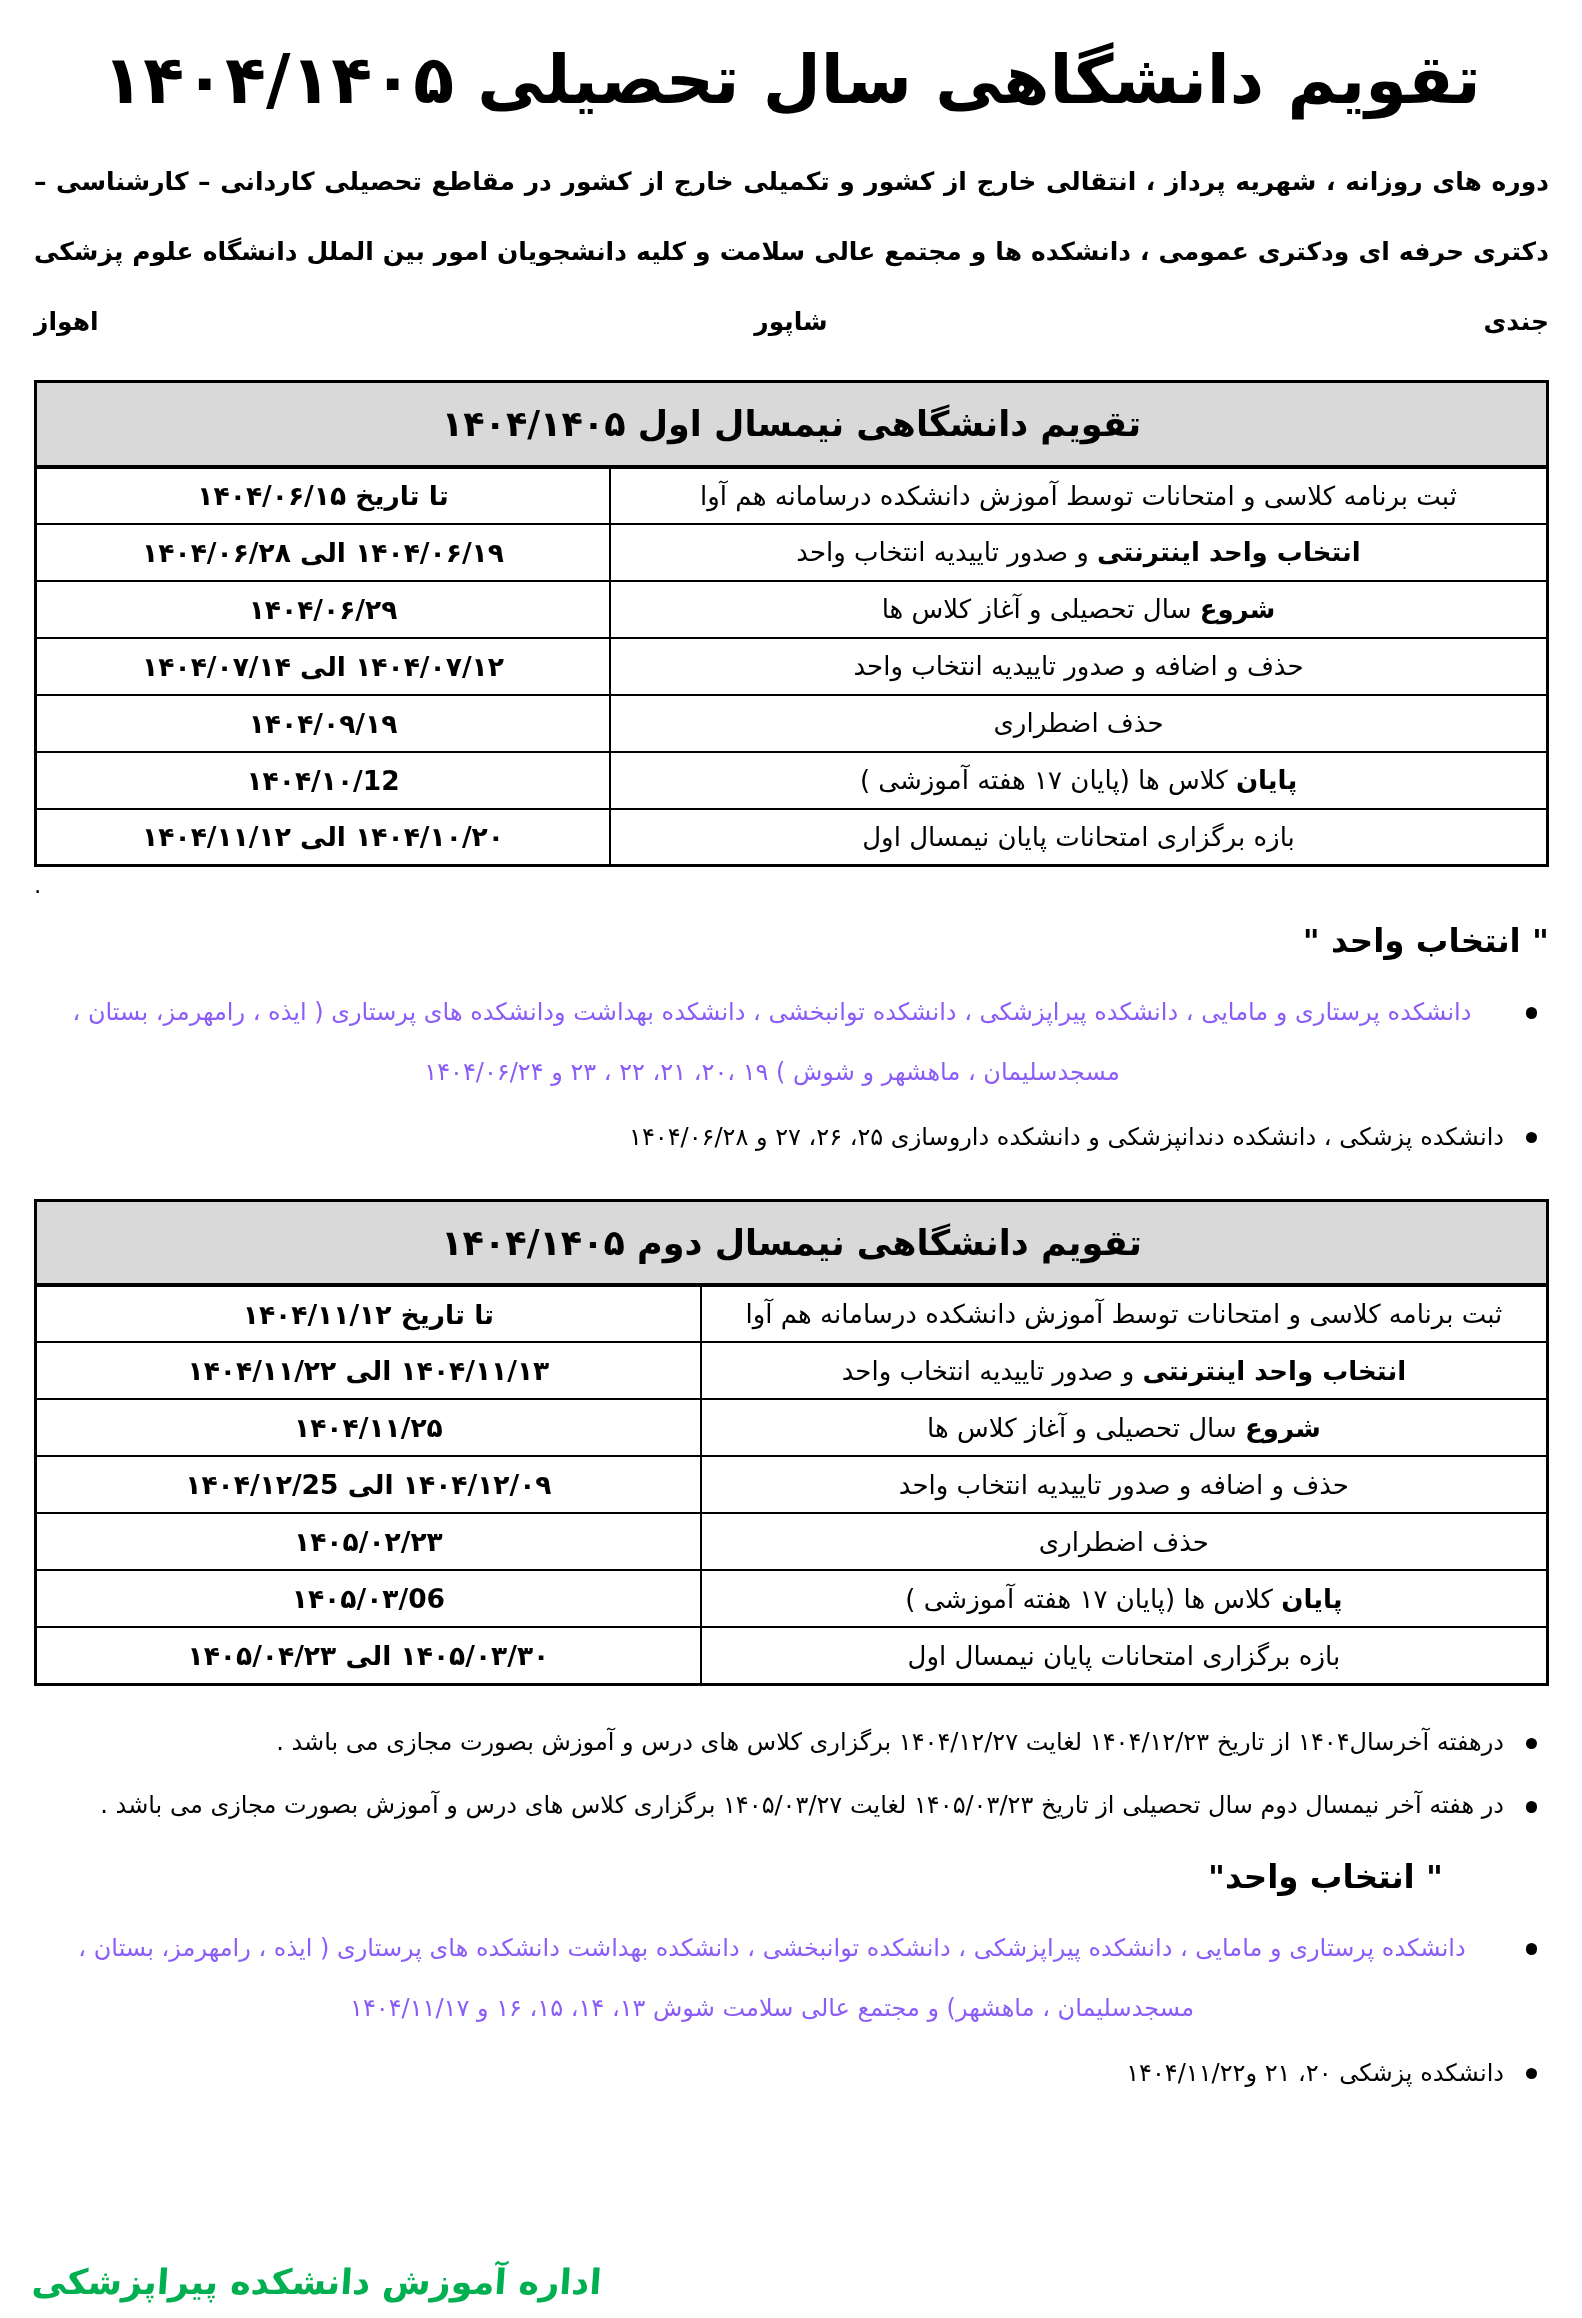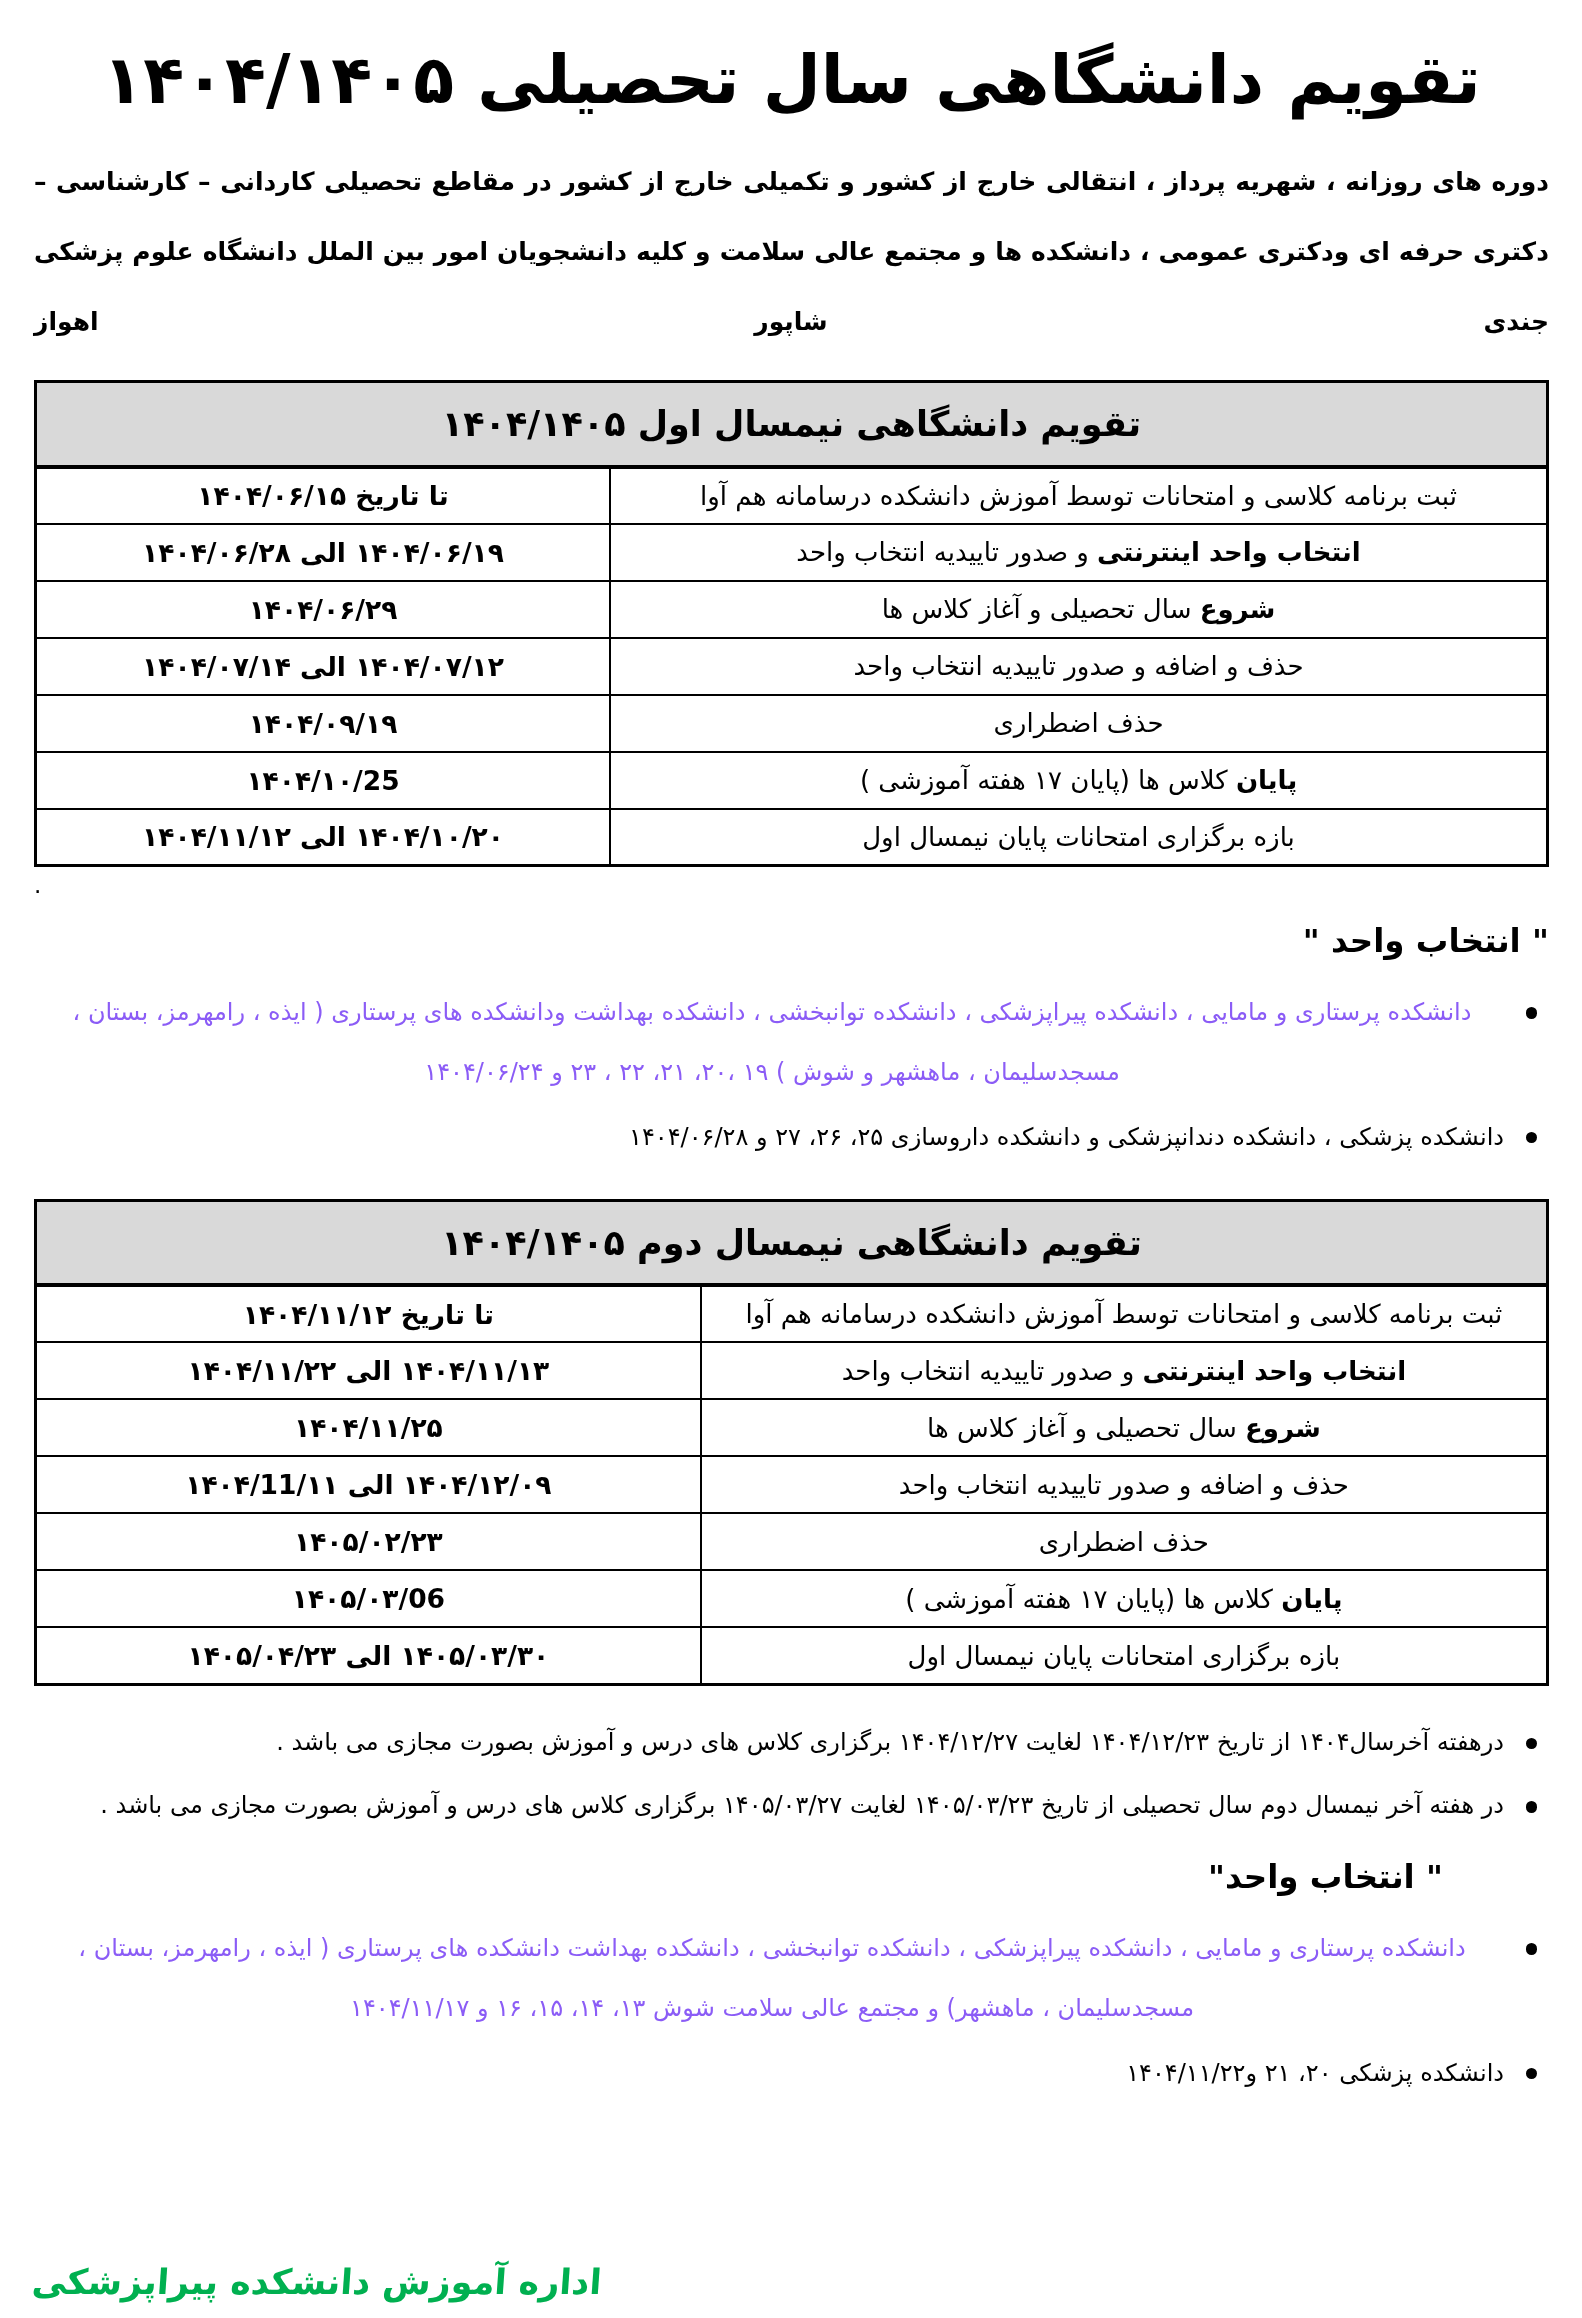--- a/index.html
+++ b/index.html
@@ -155,21 +155,21 @@
       <tr>
         <td class="desc"><span class="b"></span><span>حذف و اضافه و صدور تاییدیه انتخاب واحد</span></td>
         <td class="date">۱۴۰۴/۰۷/۱۲ الی ۱۴۰۴/۰۷/۱۴</td>
       </tr>
       <tr>
         <td class="desc"><span class="b"></span><span>حذف اضطراری</span></td>
         <td class="date">۱۴۰۴/۰۹/۱۹</td>
       </tr>
       <tr>
         <td class="desc"><span class="b">پایان</span><span> کلاس ها (پایان ۱۷ هفته آموزشی )</span></td>
-        <td class="date">۱۴۰۴/۱۰/25</td>
+        <td class="date">۱۴۰۴/۱۰/12</td>
       </tr>
       <tr>
         <td class="desc"><span class="b"></span><span>بازه برگزاری امتحانات پایان نیمسال اول</span></td>
         <td class="date">۱۴۰۴/۱۰/۲۰ الی ۱۴۰۴/۱۱/۱۲</td>
       </tr>
     </tbody>
   </table>
 
   <p class="stray">.</p>
 
@@ -204,21 +204,21 @@
       <tr>
         <td class="desc"><span class="b">انتخاب واحد اینترنتی</span><span> و صدور تاییدیه انتخاب واحد</span></td>
         <td class="date">۱۴۰۴/۱۱/۱۳ الی ۱۴۰۴/۱۱/۲۲</td>
       </tr>
       <tr>
         <td class="desc"><span class="b">شروع</span><span> سال تحصیلی و آغاز کلاس ها</span></td>
         <td class="date">۱۴۰۴/۱۱/۲۵</td>
       </tr>
       <tr>
         <td class="desc"><span class="b"></span><span>حذف و اضافه و صدور تاییدیه انتخاب واحد</span></td>
-        <td class="date">۱۴۰۴/۱۲/۰۹ الی ۱۴۰۴/11/۱۱</td>
+        <td class="date">۱۴۰۴/۱۲/۰۹ الی ۱۴۰۴/۱۲/25</td>
       </tr>
       <tr>
         <td class="desc"><span class="b"></span><span>حذف اضطراری</span></td>
         <td class="date">۱۴۰۵/۰۲/۲۳</td>
       </tr>
       <tr>
         <td class="desc"><span class="b">پایان</span><span> کلاس ها (پایان ۱۷ هفته آموزشی )</span></td>
         <td class="date">۱۴۰۵/۰۳/06</td>
       </tr>
       <tr>

